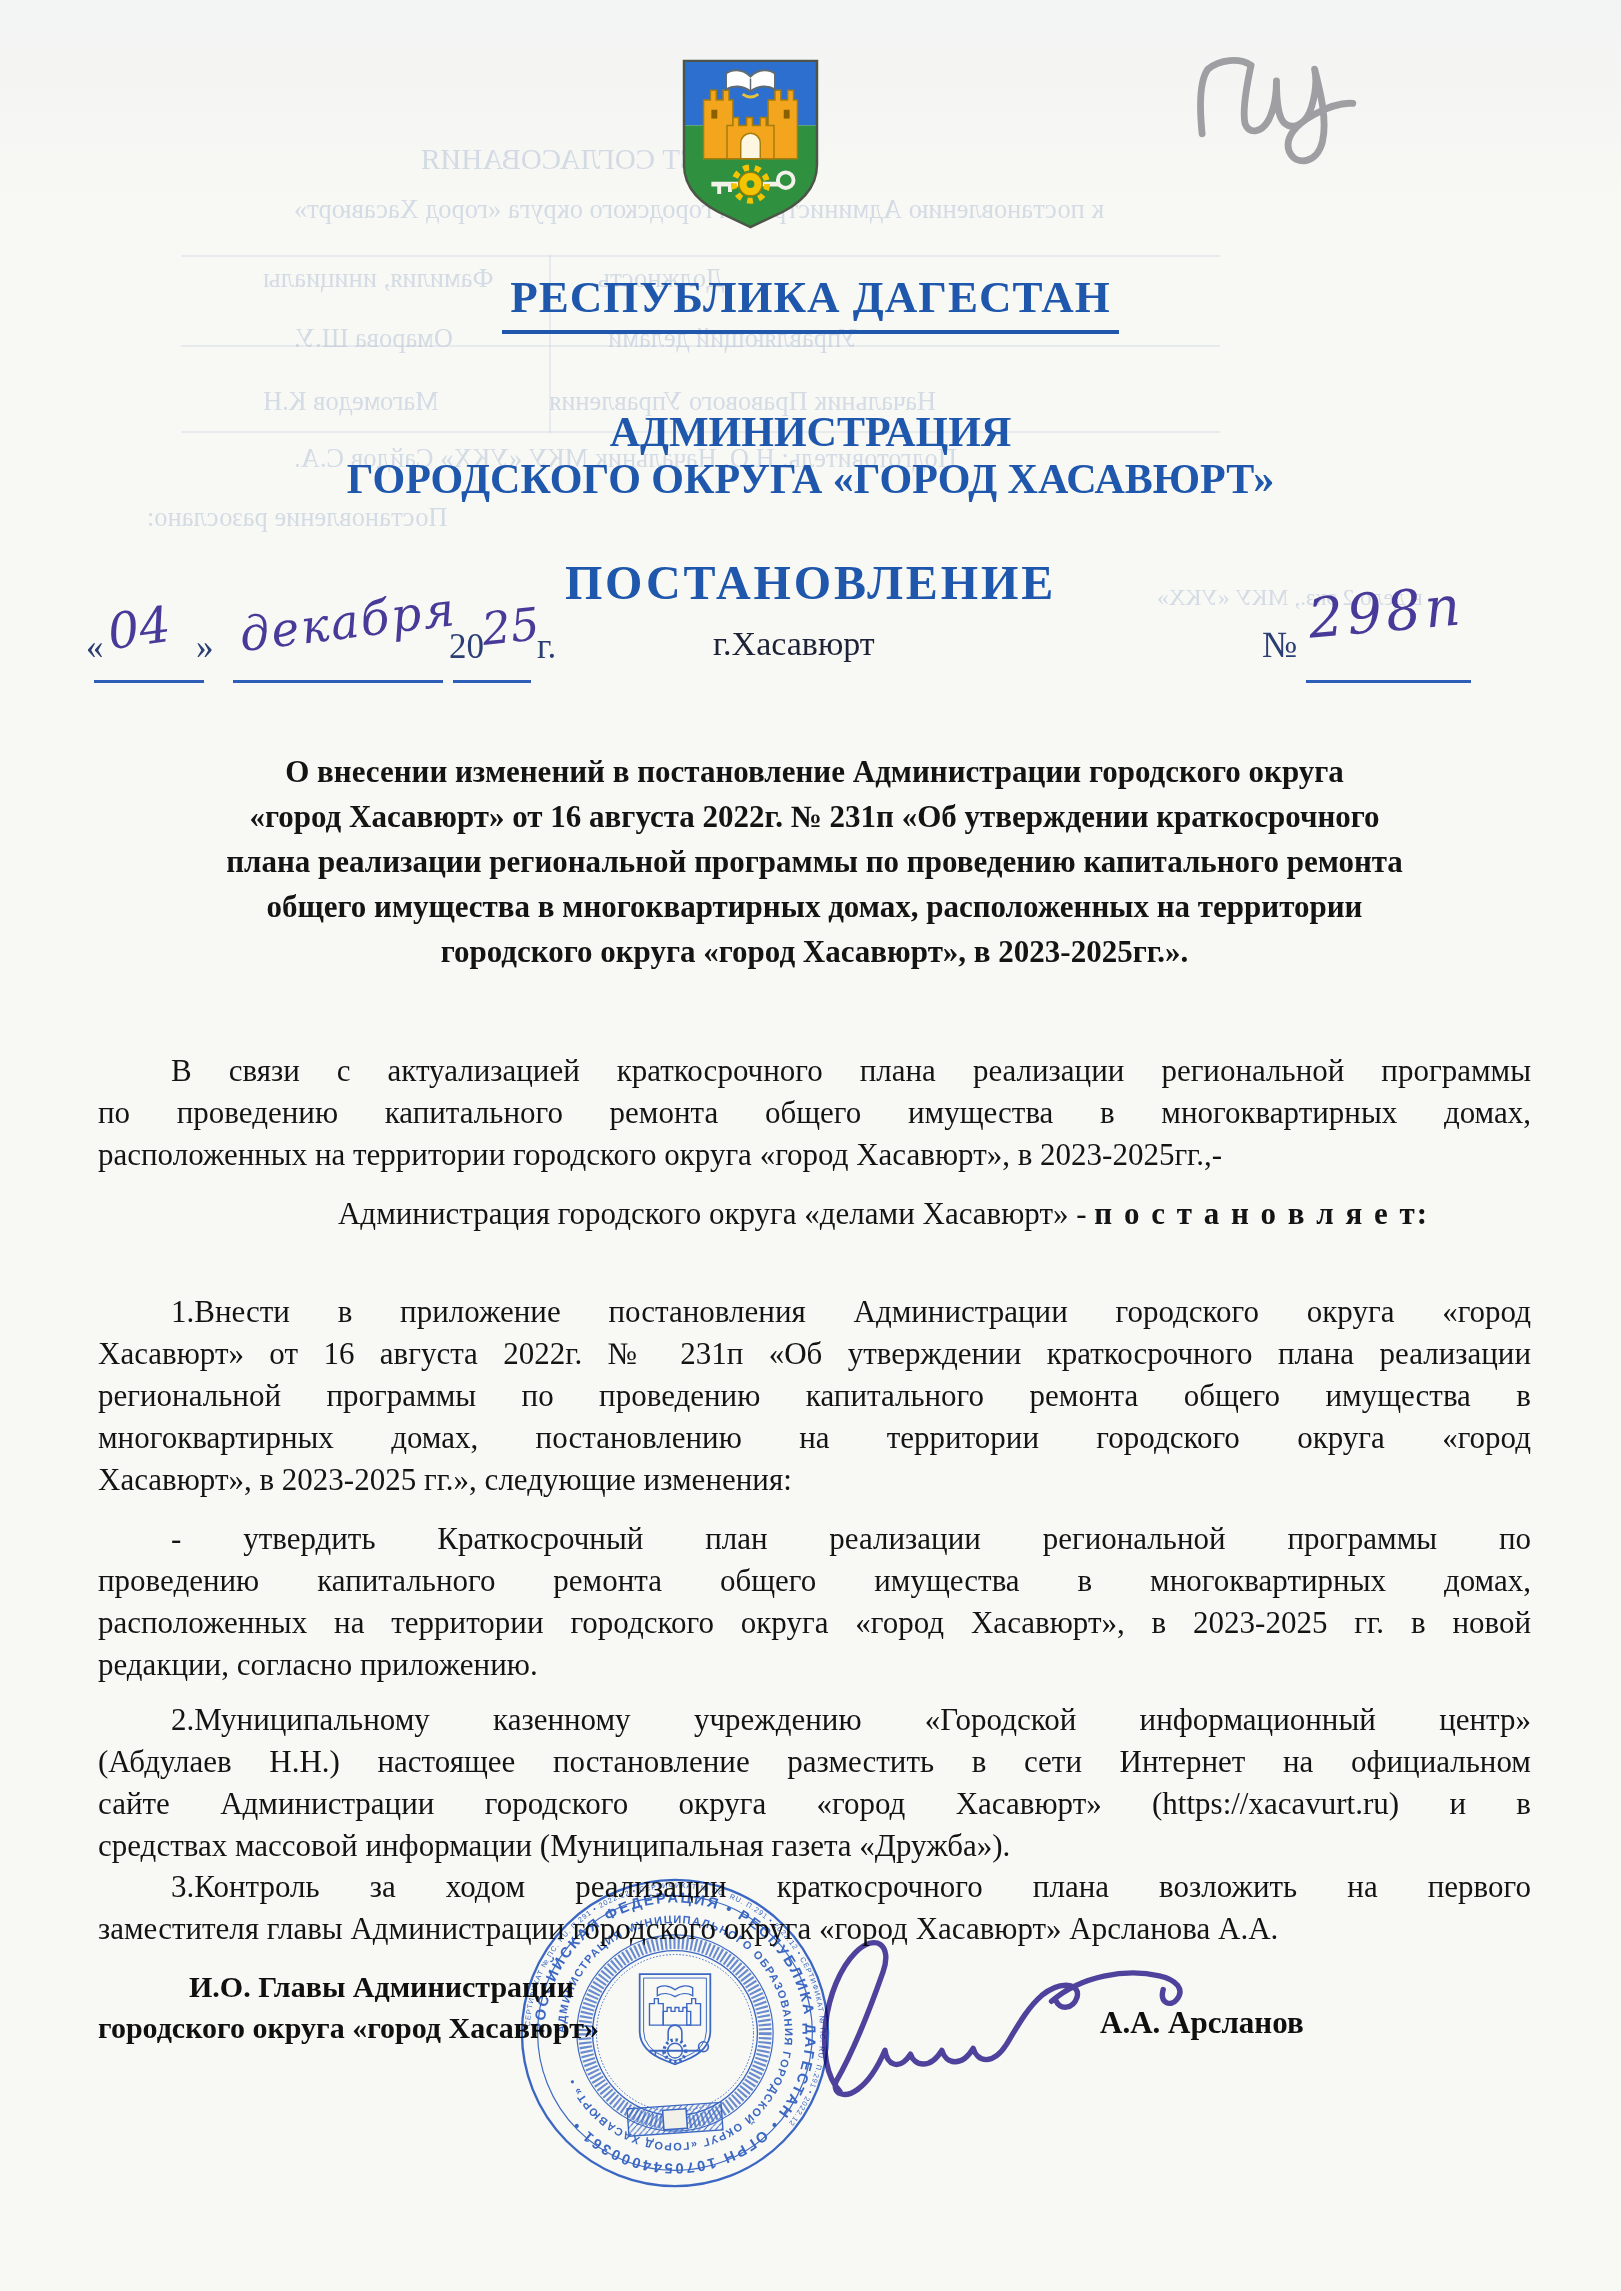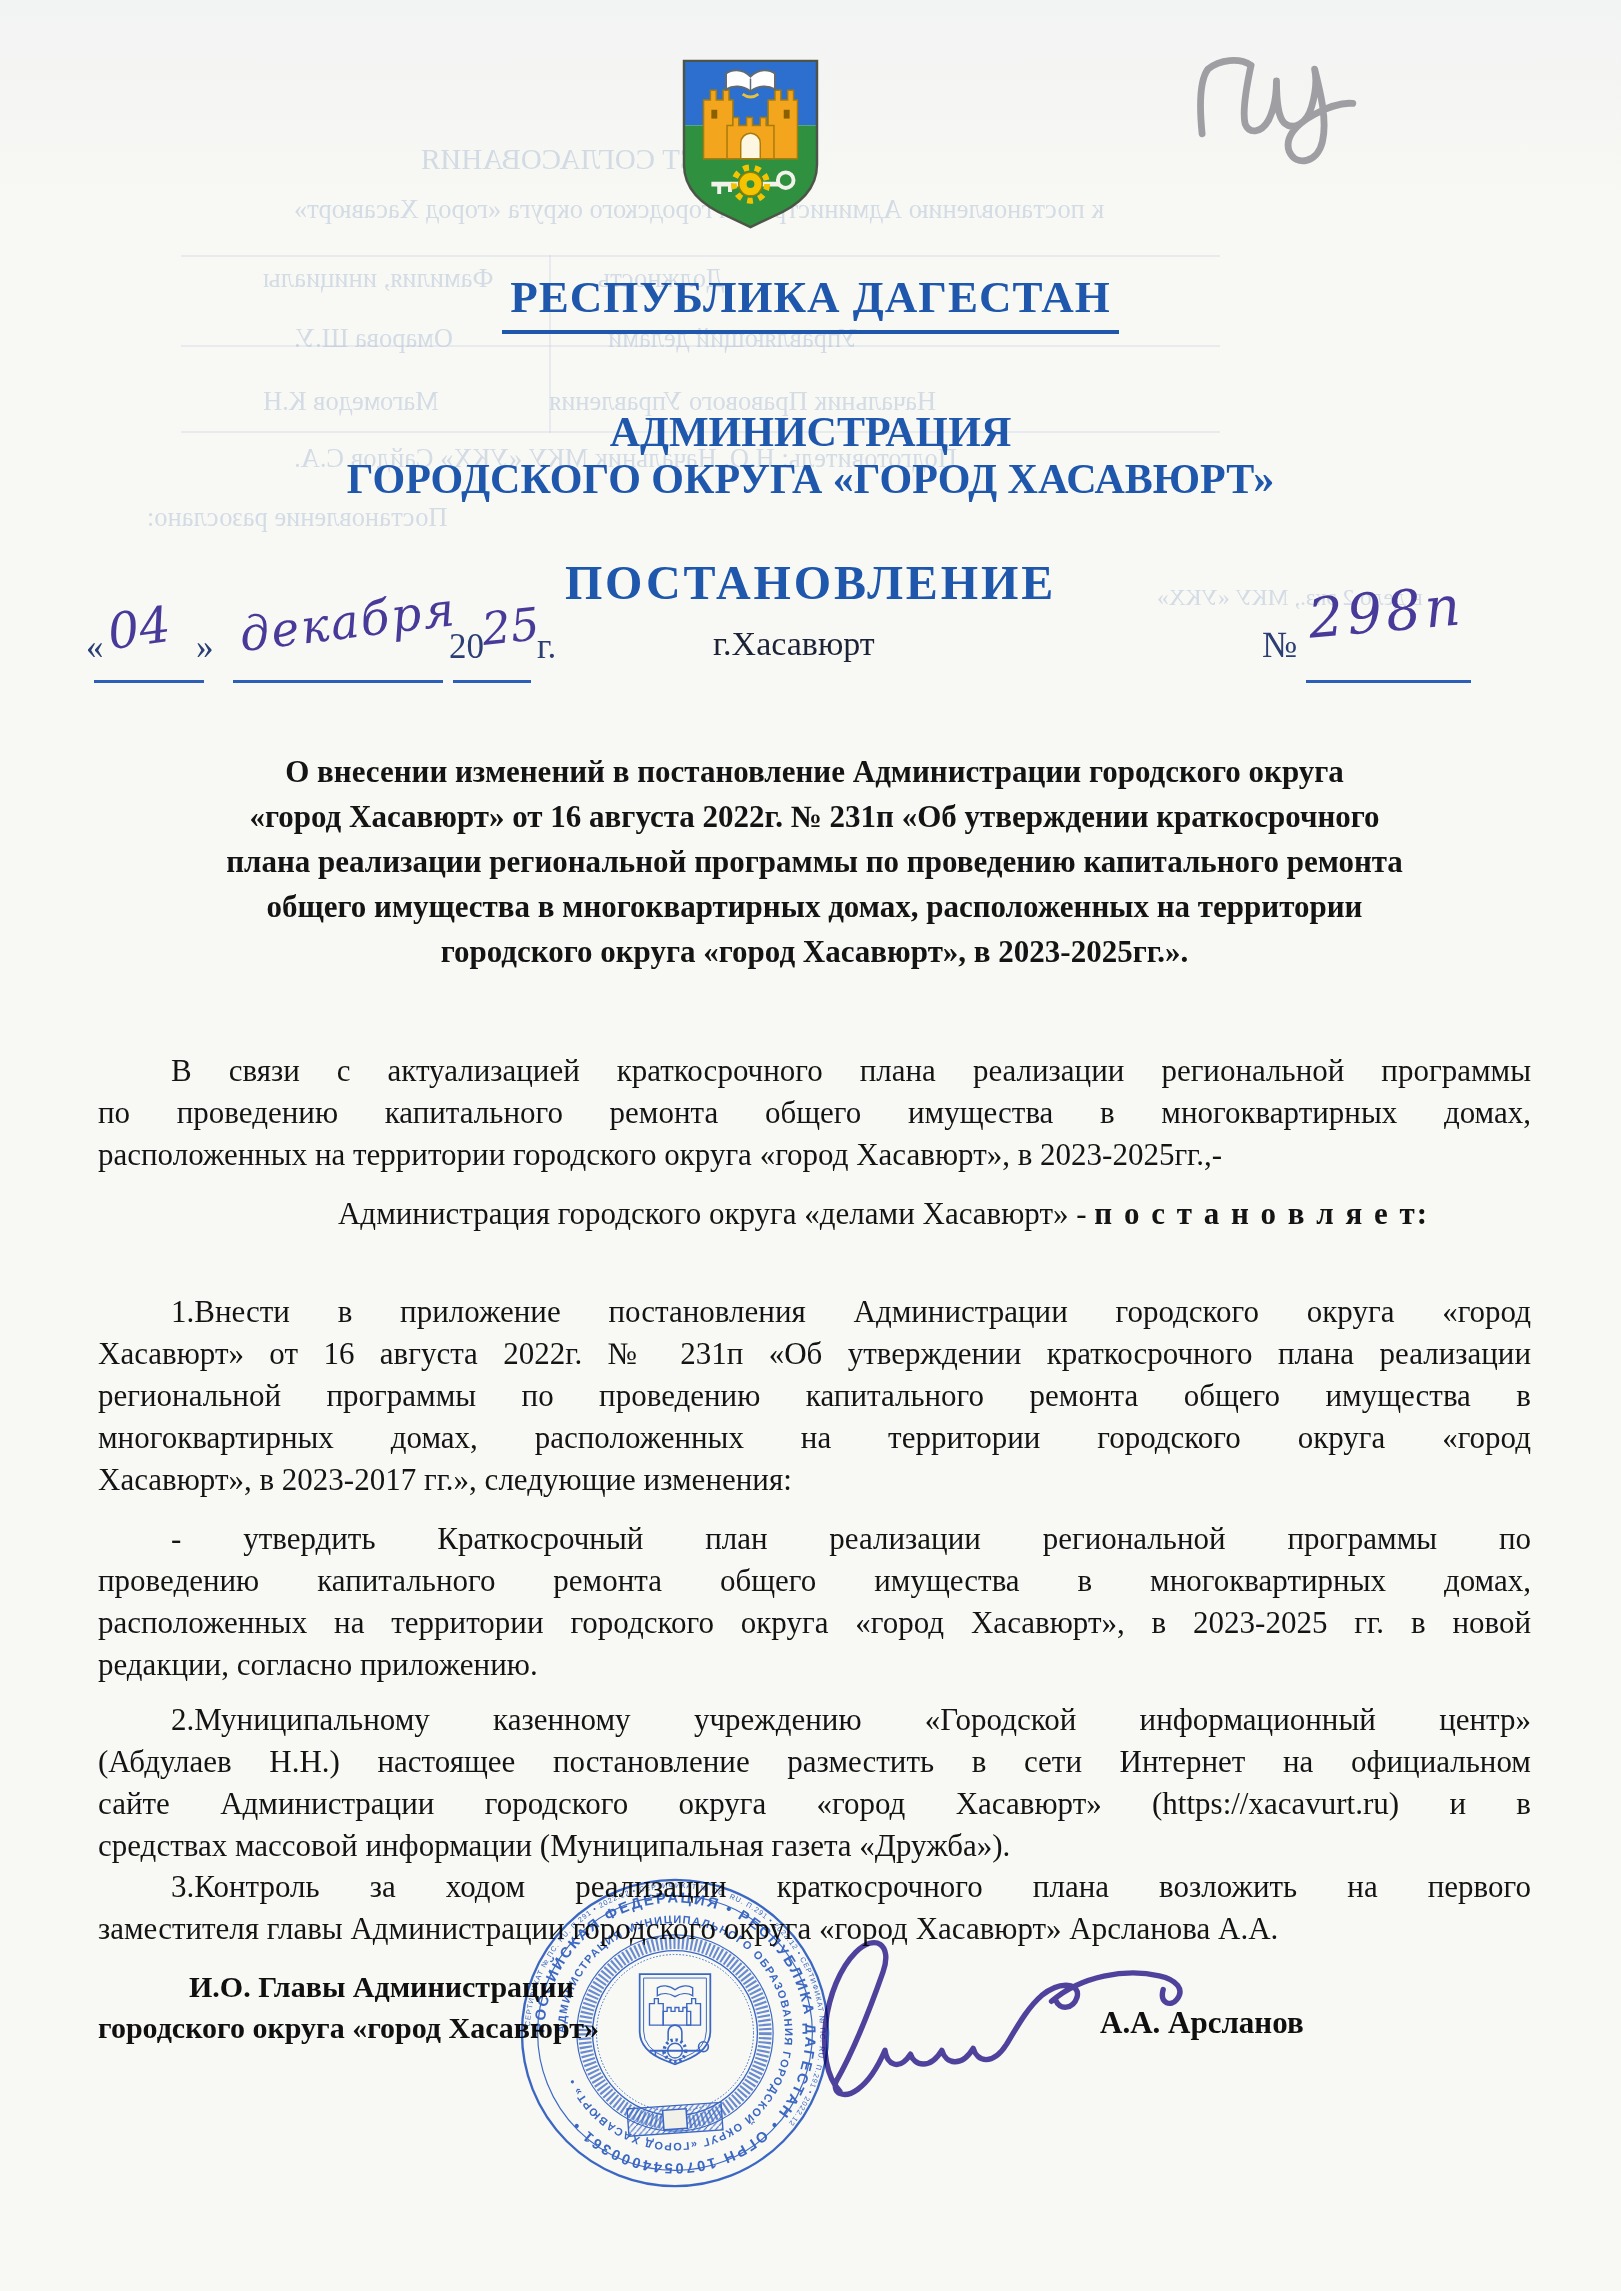--- a/index.html
+++ b/index.html
@@ -161,22 +161,22 @@
     </div>
 
   <div class="block resolve" style="top:1196px;">
     <span>Администрация городского округа «делами Хасавюрт» - </span><span class="sp">п о с т а н о в л я е т:</span>
   </div>
 
   <div class="block" style="top:1274px;">
       <div class="tline ind">1.Внести в приложение постановления Администрации городского округа «город</div>
       <div class="tline ">Хасавюрт» от 16 августа 2022г. № 231п «Об утверждении краткосрочного плана реализации</div>
       <div class="tline ">региональной программы по проведению капитального ремонта общего имущества в</div>
-      <div class="tline ">многоквартирных домах, расположенных на территории городского округа «город</div>
-      <div class="tline last">Хасавюрт», в 2023-2017 гг.», следующие изменения:</div>
+      <div class="tline ">многоквартирных домах, постановлению на территории городского округа «город</div>
+      <div class="tline last">Хасавюрт», в 2023-2025 гг.», следующие изменения:</div>
       <div class="tline ind">- утвердить Краткосрочный план реализации региональной программы по</div>
       <div class="tline ">проведению капитального ремонта общего имущества в многоквартирных домах,</div>
       <div class="tline ">расположенных на территории городского округа «город Хасавюрт», в 2023-2025 гг. в новой</div>
       <div class="tline last">редакции, согласно приложению.</div>
     </div>
 
   <div class="block" style="top:1682px;">
       <div class="tline ind">2.Муниципальному казенному учреждению «Городской информационный центр»</div>
       <div class="tline ">(Абдулаев Н.Н.) настоящее постановление разместить в сети Интернет на официальном</div>
       <div class="tline ">сайте Администрации городского округа «город Хасавюрт» (https://xacavurt.ru) и в</div>

